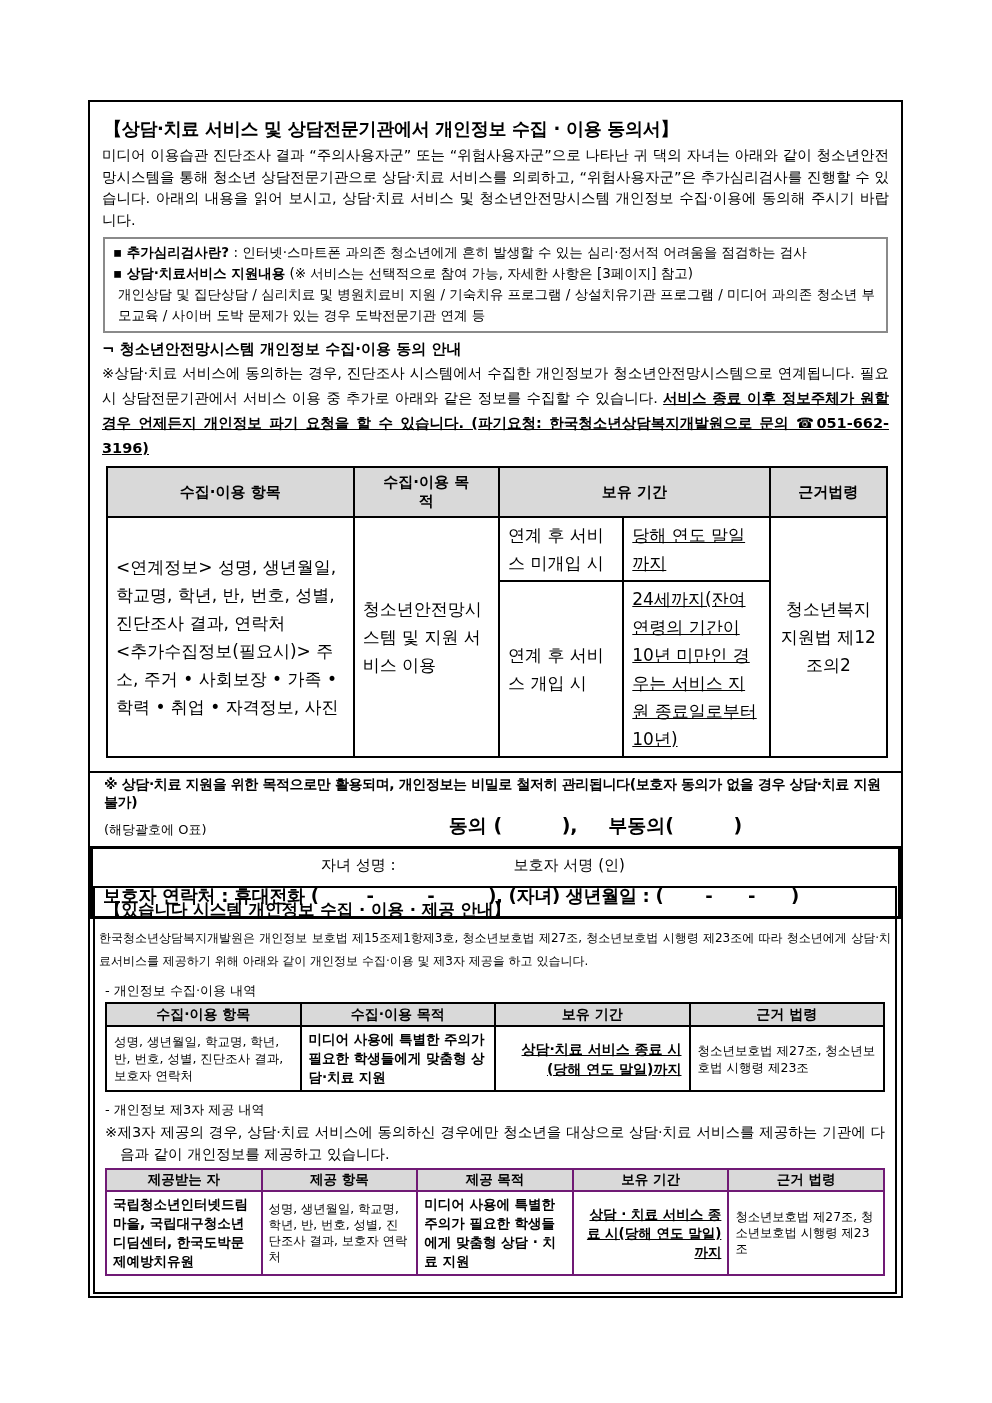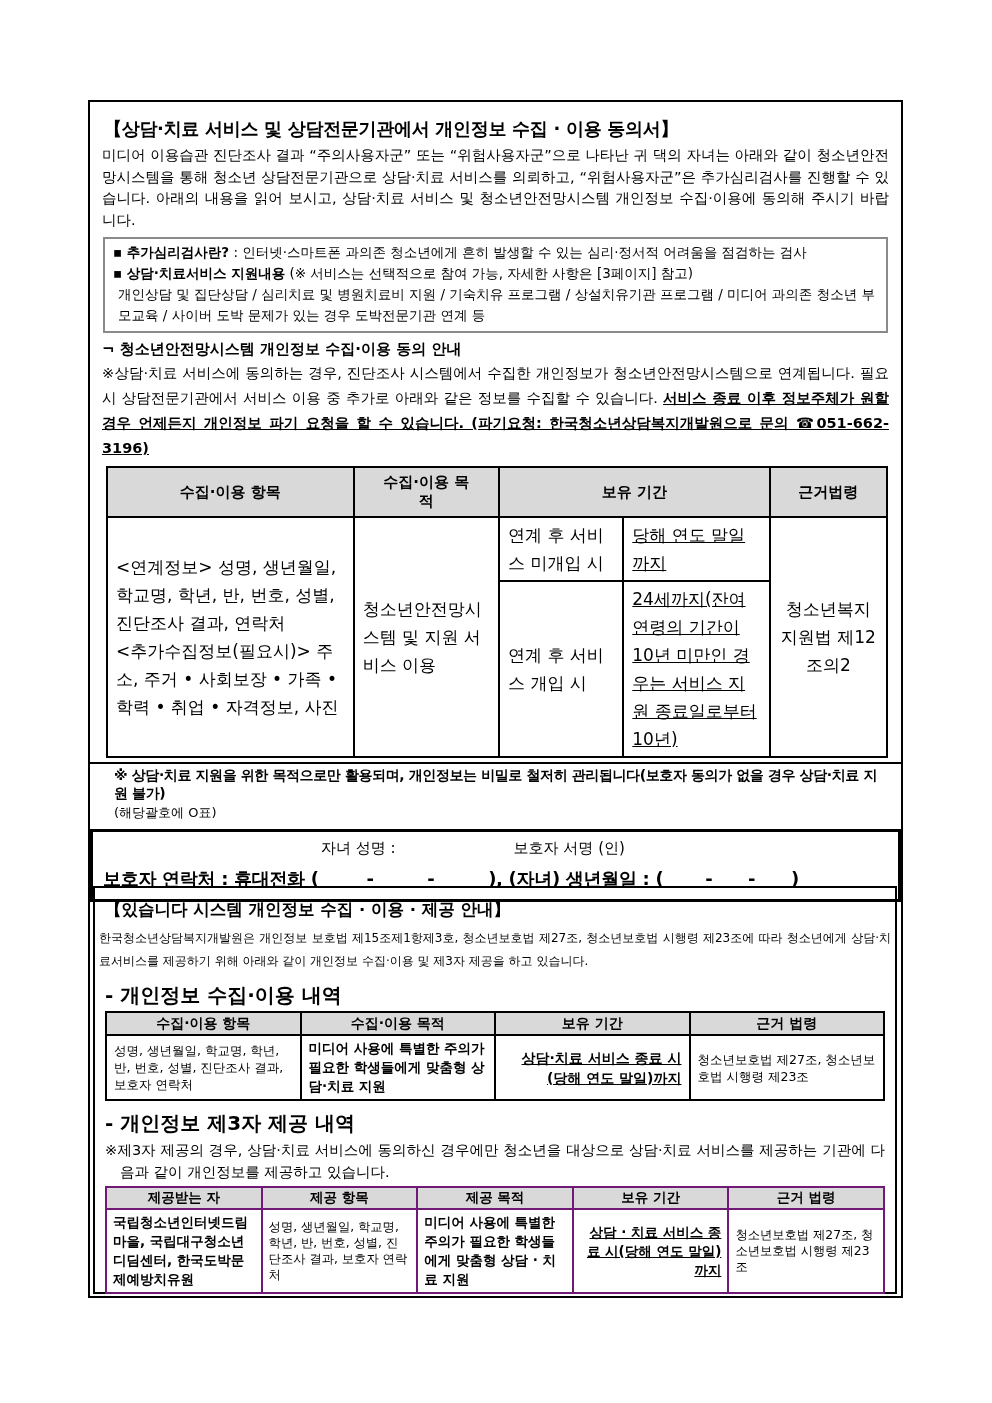--- a/index.html
+++ b/index.html
@@ -39,38 +39,38 @@
   .t1 th, .t1 td { border: 2px solid #000; padding: 3px 8px; }
   .t1 th { height: 50px; font-size: 15px; }
   .t1 td { vertical-align: middle; font-size: 17px; line-height: 28px; }
   .col-a { width: 246px; } .col-b { width: 145px; } .col-c { width: 124px; }
   .col-d { width: 146px; } .col-e { width: 117px; }
   .tleft { text-align: left; } .tcenter { text-align: center; }
   .t1 .row1 td { height: 64px; }
   .t1 .row2 td { height: 136px; }
   .narrowhead { display: inline-block; max-width: 92px; }
 
-  .note-row { border-top: 2px solid #000; margin-top: 4px; padding: 3px 24px 4px; }
+  .note-row { border-top: 2px solid #000; margin-top: 13px; padding: 3px 14px 4px; }
   .note-bold { font-size: 14px; font-weight: bold; letter-spacing: -0.4px; }
   .consent-line { display: flex; align-items: flex-end; margin-top: 1px; }
   .paren-note { font-size: 13px; width: 200px; }
   .agree-zone { flex: 1; text-align: center; font-size: 19px; font-weight: bold; }
   .agree-zone span { margin: 0 12px; }
 
   .sign-box { border: 3px solid #000; margin-top: 3px; width: 100%; padding: 7px 10px 8px; }
   .sign-line1 { display: flex; font-size: 15px; padding-left: 218px; gap: 118px; }
   .sign-line2 { font-size: 18px; font-weight: bold; margin-top: 9px; letter-spacing: -0.3px; }
 
   .s2-box {
     position: absolute; left: 3px; right: 4px; top: 784px; height: 408px;
     border: 2px solid #000;
   }
   .s2-title { margin: 11px 10px 6px; font-size: 16.5px; font-weight: bold; }
   .s2-intro { margin: 4px 4px; font-size: 12px; line-height: 23px; text-align: justify; }
-  .s2-h { margin: 9px 10px 2px; font-size: 20px; font-weight: bold; }
+  .s2-h { margin: 9px 10px 2px; font-size: 13px; font-weight: normal; }
   .s2-note { margin: 0 10px 2px; font-size: 14.5px; line-height: 22px; padding-left: 15px; text-indent: -15px; text-align: justify; }
 
   .t2 { margin: 2px 10px; width: calc(100% - 20px); }
   .t2 th, .t2 td { border: 2px solid #000; }
   .t2 th { height: 23px; font-size: 14px; }
   .t2 td { vertical-align: middle; padding: 3px 7px; height: 56px; }
   .cell-items  { font-size: 12.5px; line-height: 17px; }
   .cell-purpose { font-size: 13.5px; font-weight: bold; line-height: 19px; }
   .cell-retention { font-size: 14px; font-weight: bold; text-decoration: underline; line-height: 20px; text-align: right; }
   .cell-legal { font-size: 12.5px; line-height: 17px; }
@@ -133,20 +133,24 @@
         <td class="tleft">연계 후 서비스 개입 시</td>
         <td class="tleft u">24세까지(잔여연령의 기간이 10년 미만인 경우는 서비스 지원 종료일로부터 10년)</td>
       </tr>
     </tbody>
   </table>
 
   <div class="note-row">
     <div class="note-bold">※ 상담·치료 지원을 위한 목적으로만 활용되며, 개인정보는 비밀로 철저히 관리됩니다(보호자 동의가 없을 경우 상담·치료 지원 불가)</div>
     <div class="consent-line">
       <span class="paren-note">(해당괄호에 O표)</span>
+      <span class="agree-zone">
+        <span class="pre">동의 (         ),</span>
+        <span class="pre">부동의(         )</span>
+      </span>
     </div>
   </div>
 
   <div class="sign-box">
     <div class="sign-line1">
       <span>자녀 성명 :</span>
       <span>보호자 서명 (인)</span>
     </div>
     <div class="sign-line2 pre">보호자 연락처 : 휴대전화 (        -         -         ), (자녀) 생년월일 : (       -      -      )</div>
   </div>

